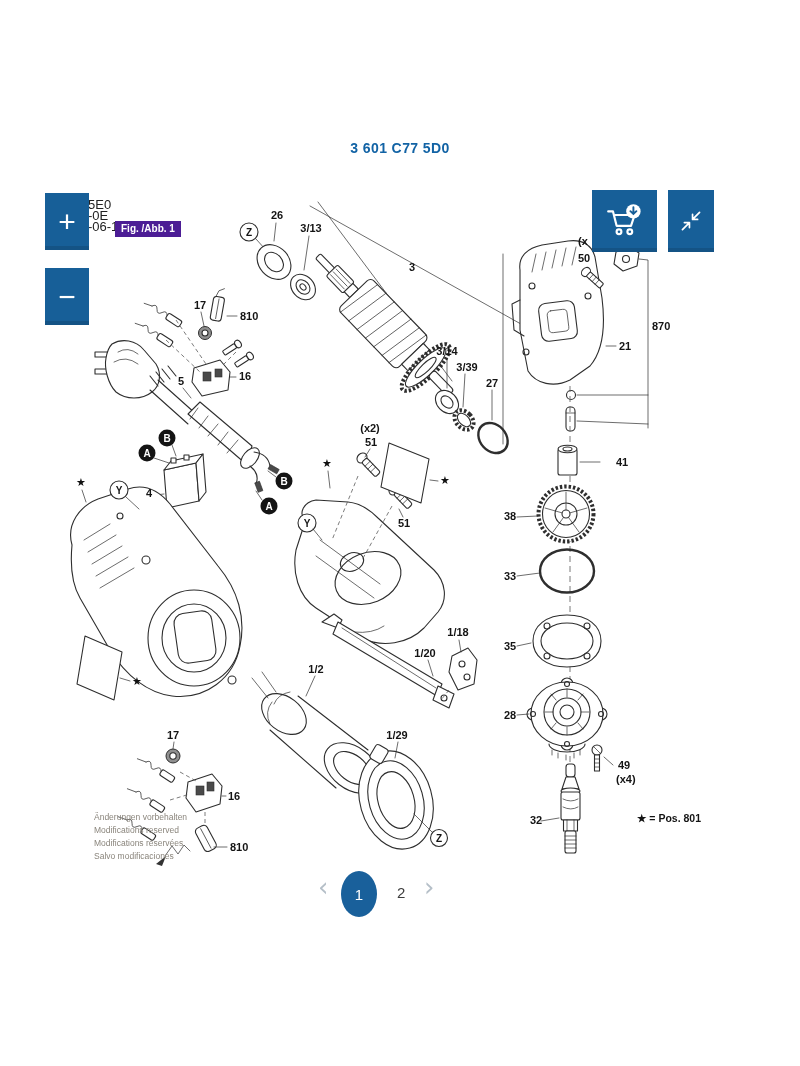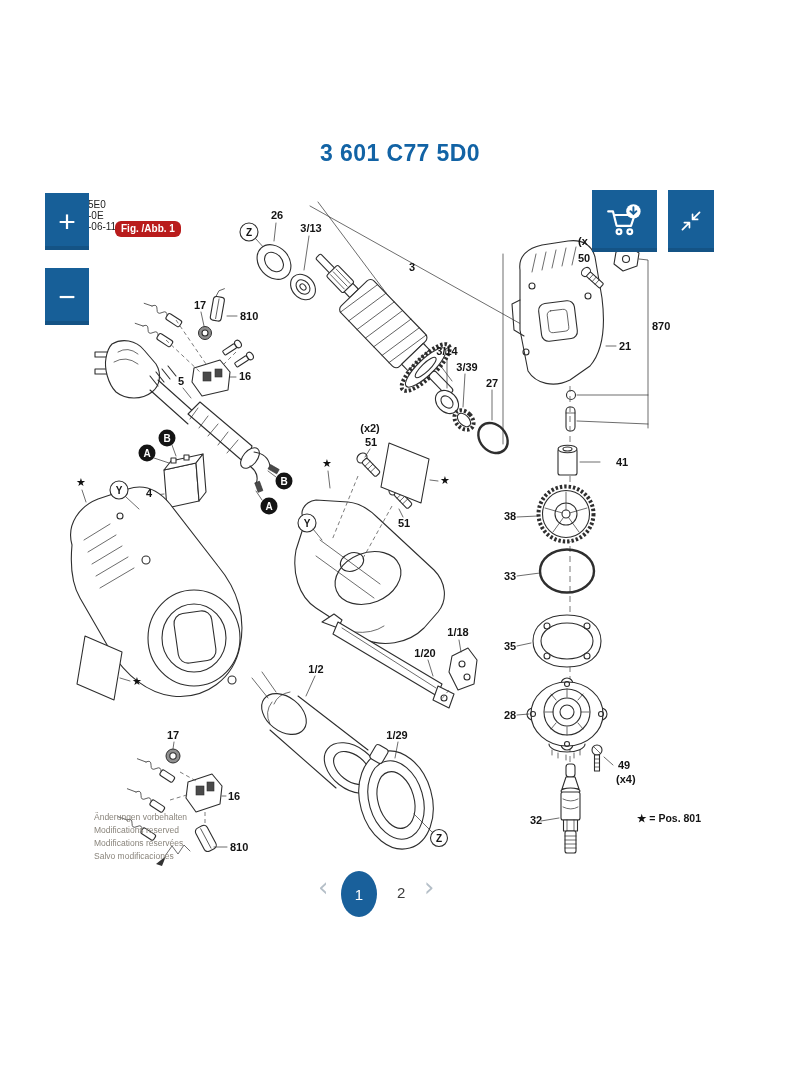--- a/index.html
+++ b/index.html
@@ -3,35 +3,35 @@
 <meta charset="utf-8">
 <style>
   html,body { margin:0; padding:0; }
   body {
     width:800px; height:1066px; position:relative; overflow:hidden;
     background:#ffffff; font-family:"Liberation Sans", sans-serif;
   }
   
   #title {
     position:absolute; left:0; top:140px; width:100%; text-align:center;
-    color:#1263a5; font-weight:bold; font-size:23px; letter-spacing:.4px;
+    color:#1263a5; font-weight:bold; font-size:14px; letter-spacing:.4px;
   }
   .btn {
     position:absolute; background:#175f98; color:#fff; cursor:pointer;
     display:flex; align-items:center; justify-content:center;
     box-shadow:inset 0 -4px rgba(0,0,0,.12);
   }
   #zoomInBtn  { left:45px; top:193px; width:44px; height:57px; font-size:30px; font-weight:300; }
   #zoomOutBtn { left:45px; top:268px; width:44px; height:57px; font-size:30px; font-weight:300; }
   #cartBtn    { left:592px; top:190px; width:65px; height:62px; }
   #collapseBtn{ left:668px; top:190px; width:46px; height:62px; }
-  #codeLines  { position:absolute; left:88px; top:199px; font-size:10px; color:#222; line-height:11px; }
+  #codeLines  { position:absolute; left:88px; top:199px; font-size:13px; color:#222; line-height:11px; }
   #figBadge {
-    position:absolute; left:115px; top:221px; background:#b91c1c; color:#fff;
-    font-size:10px; font-weight:bold; padding:2px 6px 3px; border-radius:6px; white-space:nowrap;
+    position:absolute; left:115px; top:221px; background:#4c1d95; color:#fff;
+    font-size:10px; font-weight:bold; padding:2px 6px 3px; border-radius:0; white-space:nowrap;
   }
   #legal { position:absolute; left:57px; top:811px; font-size:8.5px; color:#8a857c; line-height:13px;margin-left:37px; }
   .pgChevron { position:absolute; top:874px; font-size:26px; color:#b5bfc8; cursor:pointer;
                font-family:"DejaVu Sans", sans-serif; line-height:1; }
   #pgPrev { left:318px; } #pgNext { left:424px; }
   #pgCurrent {
     position:absolute; left:341px; top:871px; width:36px; height:46px; border-radius:50%;
     background:#19609b; color:#fff; display:flex; align-items:center; justify-content:center;
     font-size:15px; cursor:pointer;
   }

